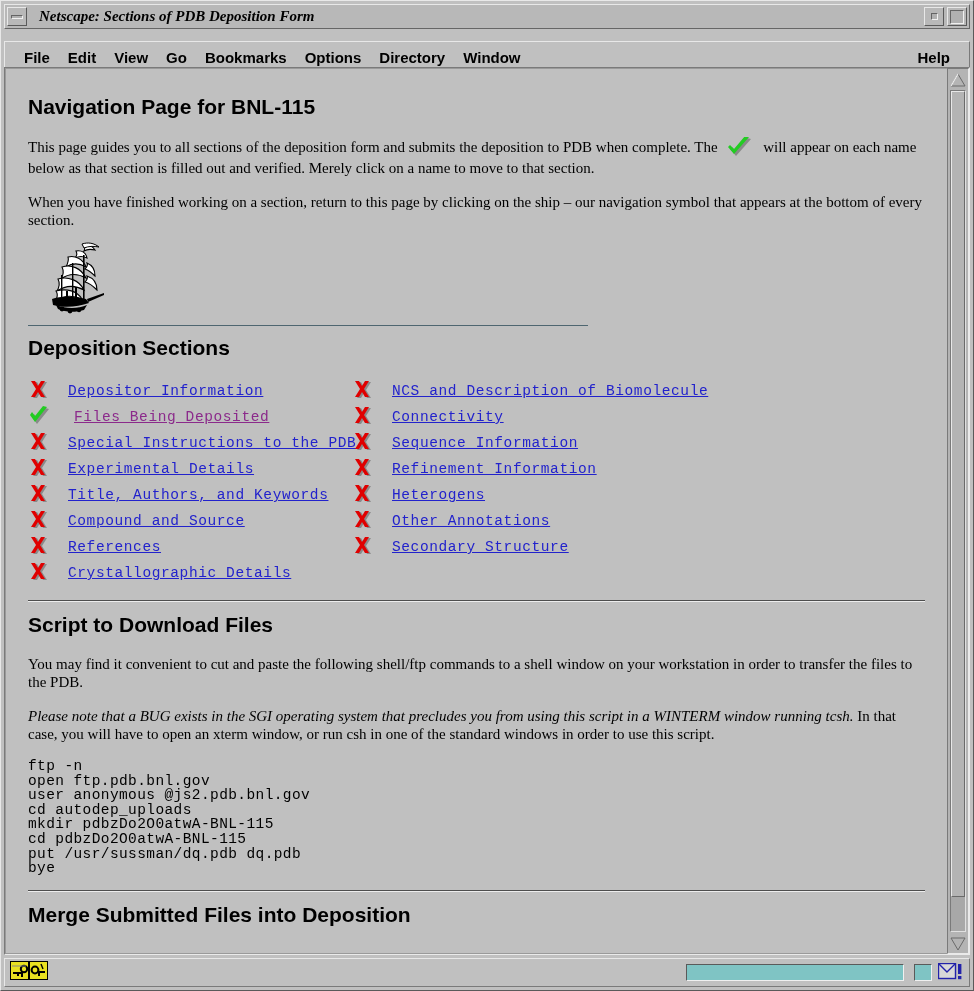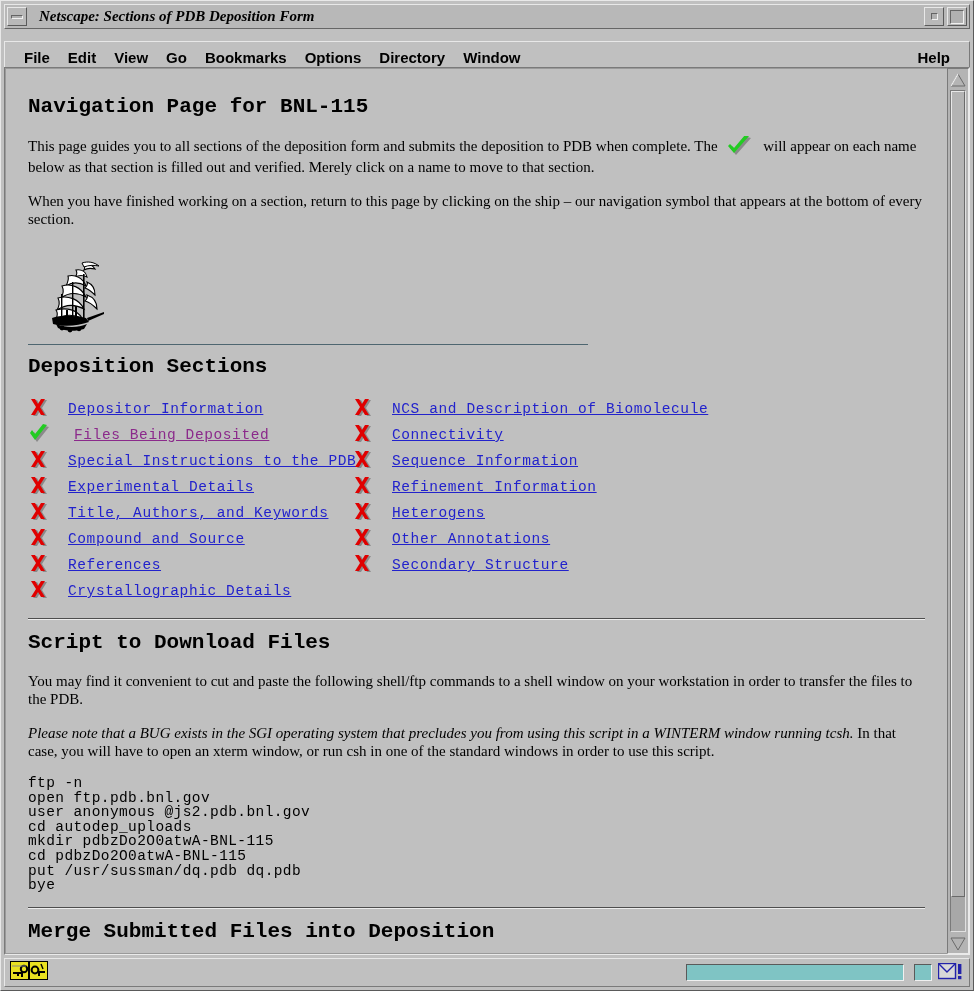--- a/index.html
+++ b/index.html
@@ -188,34 +188,34 @@
     background: #b4b4b4;
     border-top: 1px solid #e8e8e8;
     border-left: 1px solid #e8e8e8;
     border-right: 1px solid #6a6a6a;
     border-bottom: 1px solid #6a6a6a;
     box-sizing: border-box;
   }
 
   
   h2.sec-head {
-    font-family: Liberation Mono, monospace;
+    font-family: Liberation Sans, sans-serif;
     font-size: 21px;
     font-weight: bold;
     color: #000;
     margin: 10px 0 18px 0;
   }
   p.body-text {
     font-family: "Liberation Serif", serif;
     font-size: 15px;
     line-height: 18px;
     color: #000;
     margin: 0 0 16px 0;
   }
-  p.body-text.tight { margin-bottom: 28px; }
+  p.body-text.tight { margin-bottom: 8px; }
   .ital { font-style: italic; }
 
   hr.rule-short {
     border: none;
     border-top: 1px solid #4e6670;
     width: 560px;
     margin: 6px 0 6px 0;
     height: 0;
   }
   hr.rule-full {

